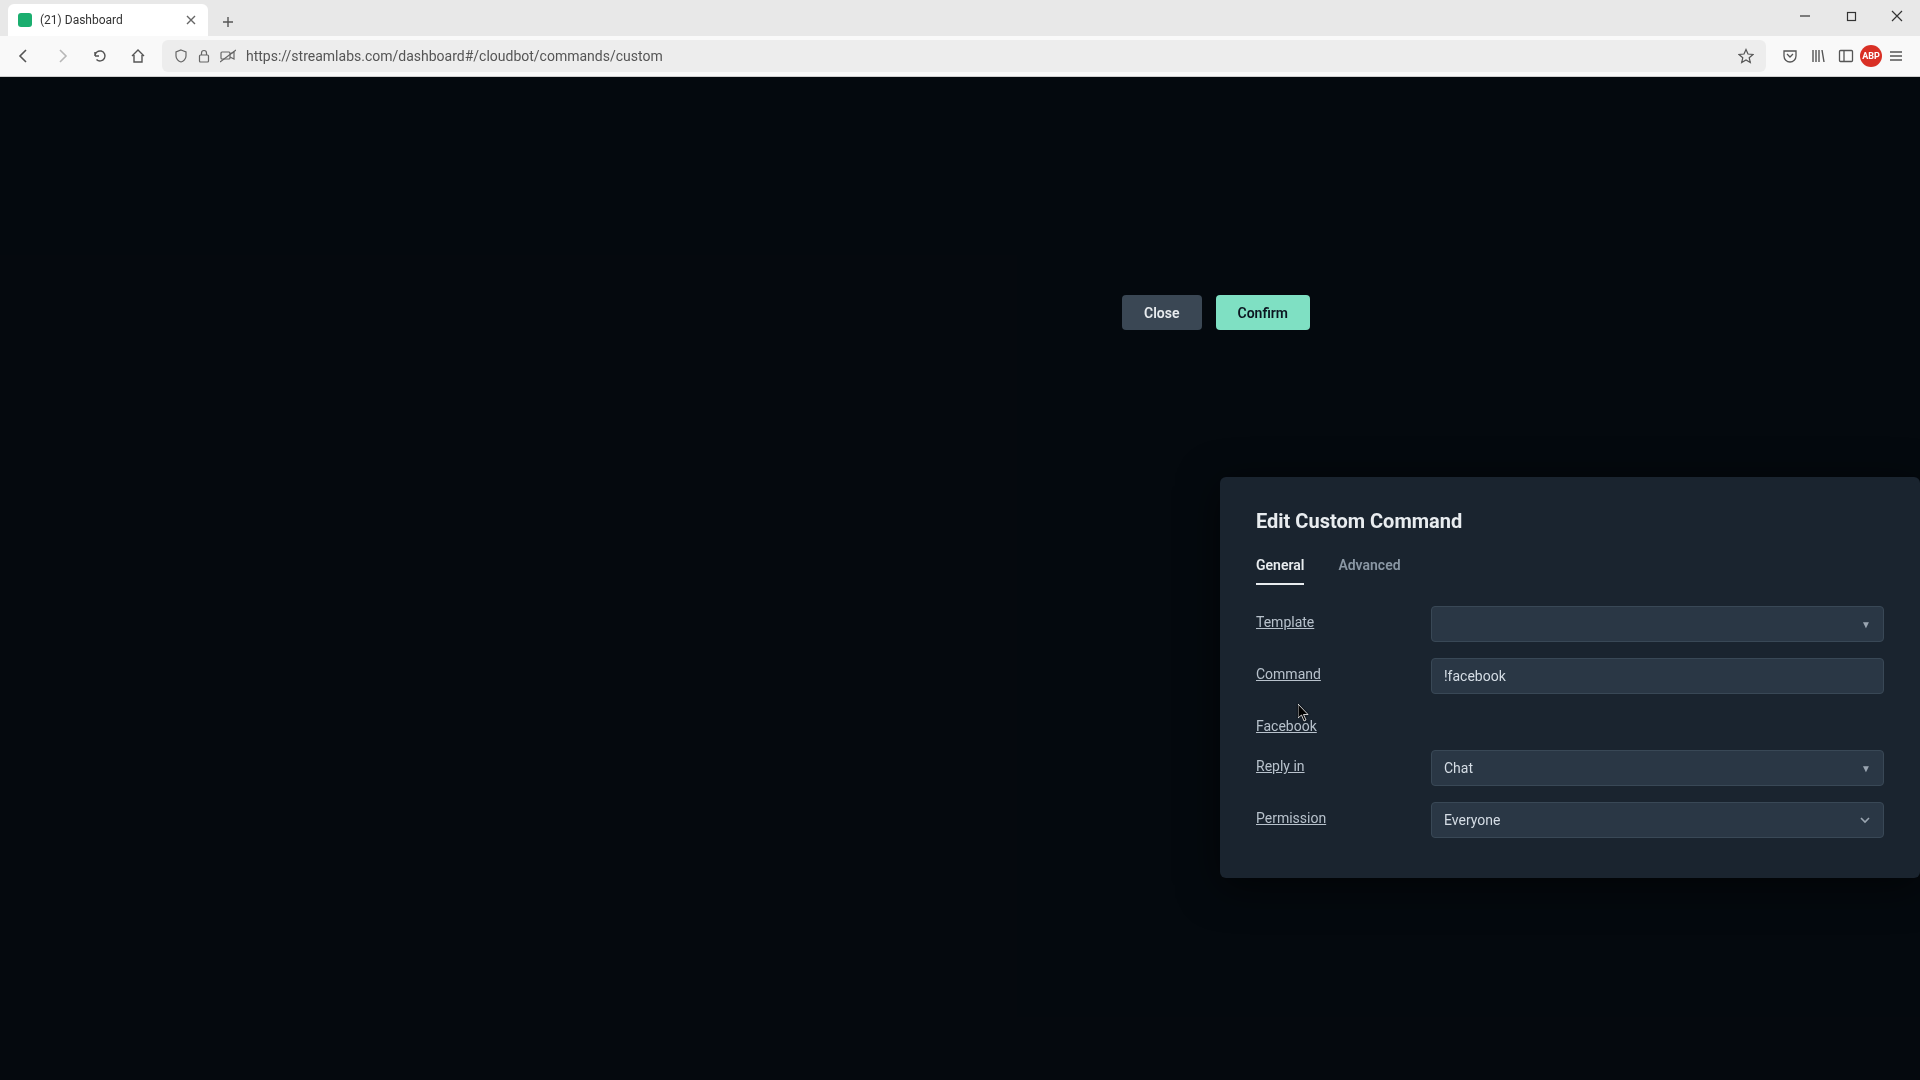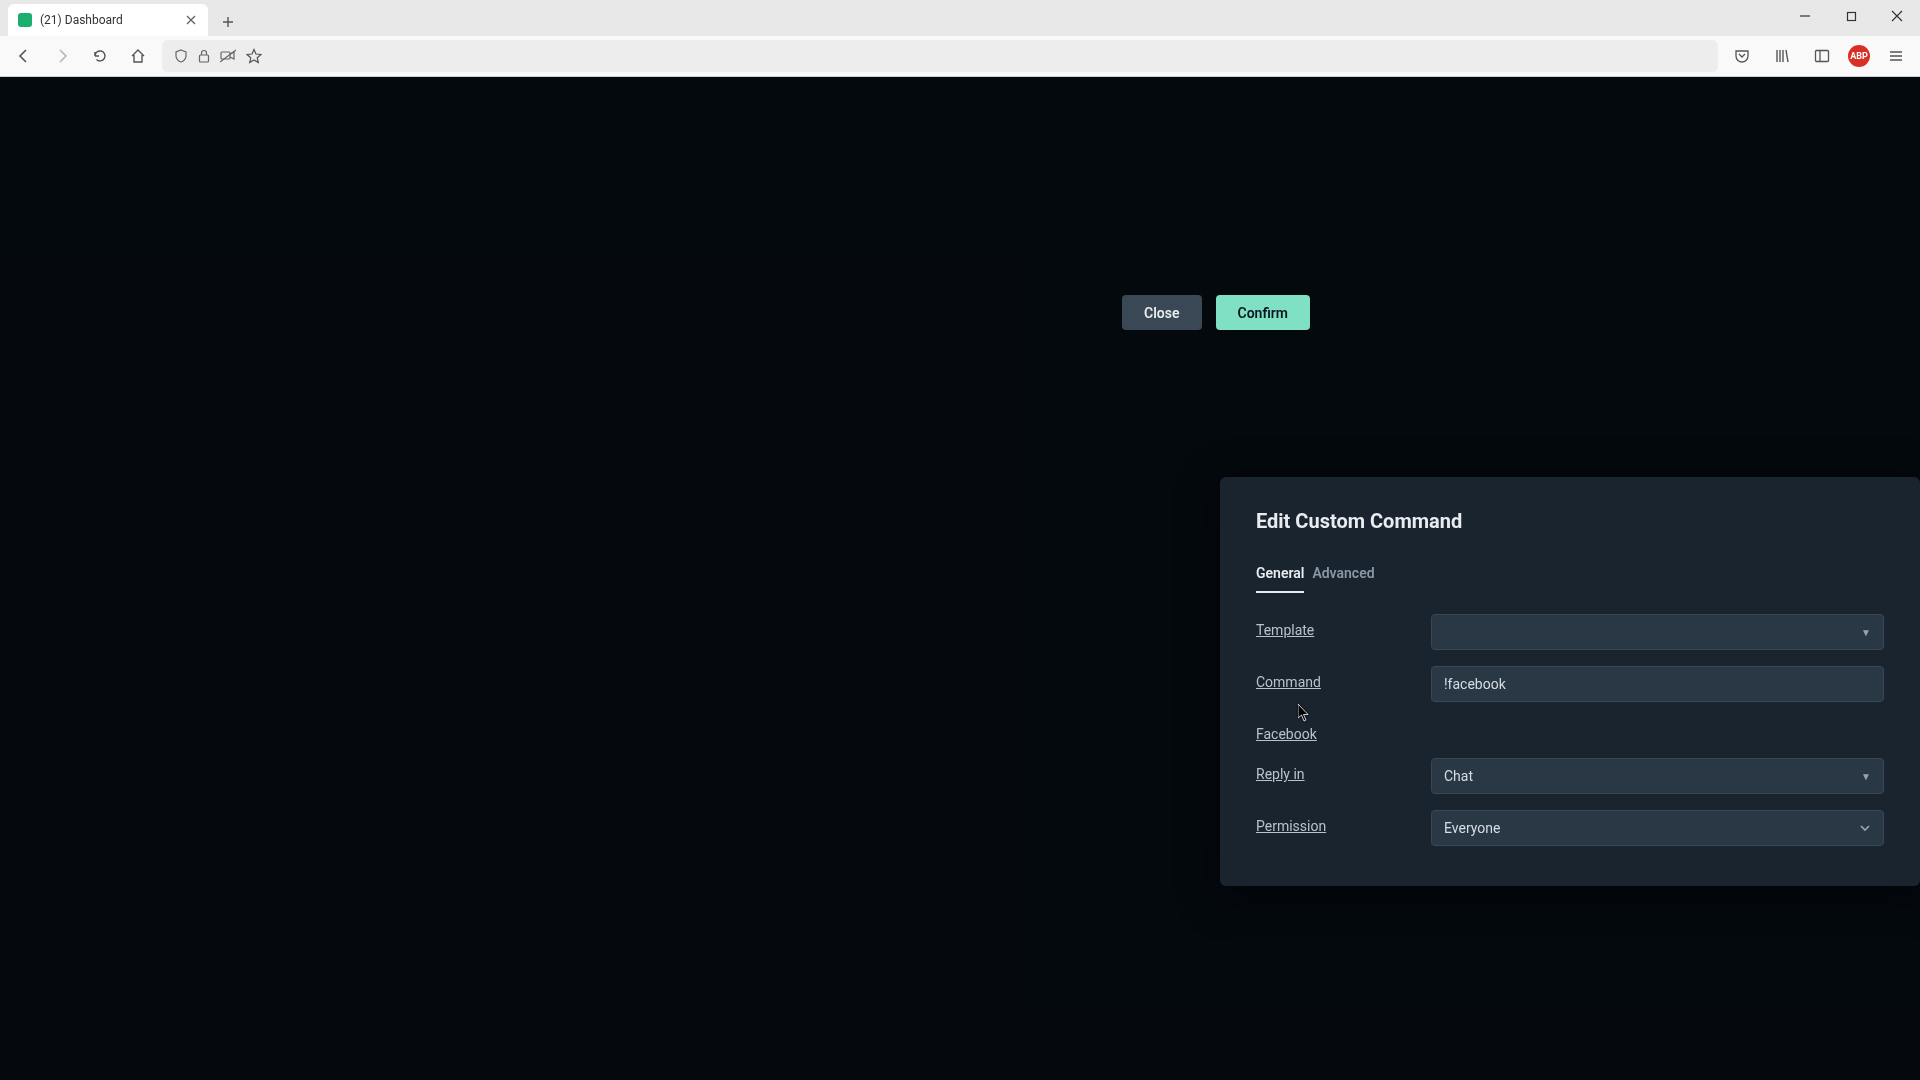--- a/index.html
+++ b/index.html
@@ -15,34 +15,34 @@
   .new-tab { width: 28px; height: 28px; display:flex; align-items:center; justify-content:center; color:#555; cursor:pointer; margin-left:6px;}
   .win-controls { position: absolute; top: 0; right: 0; height: 36px; display: flex; }
   .win-btn { width: 46px; height: 32px; display:flex; align-items:center; justify-content:center; color:#333; cursor:pointer; }
 
   .toolbar { height: 40px; display: flex; align-items: center; padding: 0 10px; gap: 10px; background:#f9f9f9; }
   .nav-btn { width: 28px; height: 28px; display:flex; align-items:center; justify-content:center; color:#555; cursor:pointer; border-radius:4px;}
   .url-bar { flex:1; height: 32px; background:#ededed; border-radius: 6px; display:flex; align-items:center; padding: 0 12px; gap:10px; color:#555; font-size:14px; }
   .url-bar .icons-left { display:flex; gap:10px; color:#666; }
   .url-bar .url-text { flex:1; color:#555; }
   .url-bar .star { color:#555; cursor:pointer; }
-  .toolbar-right { display:flex; gap:12px; align-items:center;text-align:center; }
+  .toolbar-right { display:flex; gap:0; align-items:center;text-align:center; }
   .ext-badge { width:22px; height:22px; border-radius:50%; background:#d93025; color:#fff; font-size:9px; font-weight:bold; display:flex; align-items:center; justify-content:center; }
 
   
   .page { position: relative; width: 100%; height: calc(1080px - 76px); background: #0b1520; overflow:hidden; }
 
   
   .backdrop { position:absolute; inset:0; background:#0b1520; }
   .backdrop::after { content:""; position:absolute; inset:0; background:rgba(0,0,0,0.55); }
 
   
   .modal { position:absolute; left:610px; top:200px; width:700px; background:#1a242f; border-radius:6px; padding: 32px 36px 24px 36px; box-shadow: 0 8px 40px rgba(0,0,0,0.6); }
-  .modal-title { color:#e8ecef; font-size:20px; font-weight:700; margin-bottom: 32px; }
-  .tabs { display:flex; gap:8px; border-bottom:1px solid transparent; margin-bottom:20px; }
+  .modal-title { color:#e8ecef; font-size:20px; font-weight:700; margin-bottom: 24px; }
+  .tabs { display:flex; gap:34px; border-bottom:1px solid transparent; margin-bottom:20px; }
   .tab-item { color:#8a97a4; font-size:14px; font-weight:600; padding-bottom:10px; cursor:pointer; }
   .tab-item.active { color:#e8ecef; border-bottom:2px solid #e8ecef; }
 
   .form-row { display:flex; align-items:flex-start; margin-bottom:16px; }
   .form-label { width:175px; color:#b8c2cc; font-size:14px; padding-top:8px;text-decoration:underline; }
   .form-control { flex:1; }
 
   .select, .input, .textarea { width:100%; background:#2a3745; border:1px solid #394856; border-radius:4px; color:#d5dde5; font-size:14px; padding:8px 12px; font-family:inherit; }
   .select { height:36px; position:relative; cursor:pointer; display:flex; align-items:center; justify-content:space-between; }
   .select .caret { color:#9aa5b1; font-size:10px; }
@@ -141,20 +141,21 @@
             </svg>
         </span>
         <span style="text-decoration:line-through; font-size:12px;">
           <svg width="16" height="14" viewBox="0 0 16 14">
               <rect x="1" y="3" width="9" height="7" rx="1" fill="none" stroke="currentColor" stroke-width="1.2"></rect>
               <path d="M10 5 L14 3 V10 L10 8" fill="none" stroke="currentColor" stroke-width="1.2"></path>
               <line x1="0" y1="13" x2="16" y2="1" stroke="currentColor" stroke-width="1.2"></line>
             </svg>
         </span>
       </div>
+      <div class="url-text">https://streamlabs.com/dashboard#/cloudbot/commands/custom</div>
       <span class="star">
         <svg width="16" height="16" viewBox="0 0 16 16">
             <path d="M8 1.5 L10 6 L15 6.5 L11.2 9.7 L12.3 14.5 L8 12 L3.7 14.5 L4.8 9.7 L1 6.5 L6 6 Z" fill="none" stroke="currentColor" stroke-width="1.2"></path>
           </svg>
       </span>
     </div>
     <div class="toolbar-right">
       <div class="nav-btn">
         <svg width="16" height="16" viewBox="0 0 16 16">
             <path d="M2 3 H14 V8 a6 6 0 0 1 -12 0 Z M5 6 L8 9 L11 6" fill="none" stroke="currentColor" stroke-width="1.3"></path>

